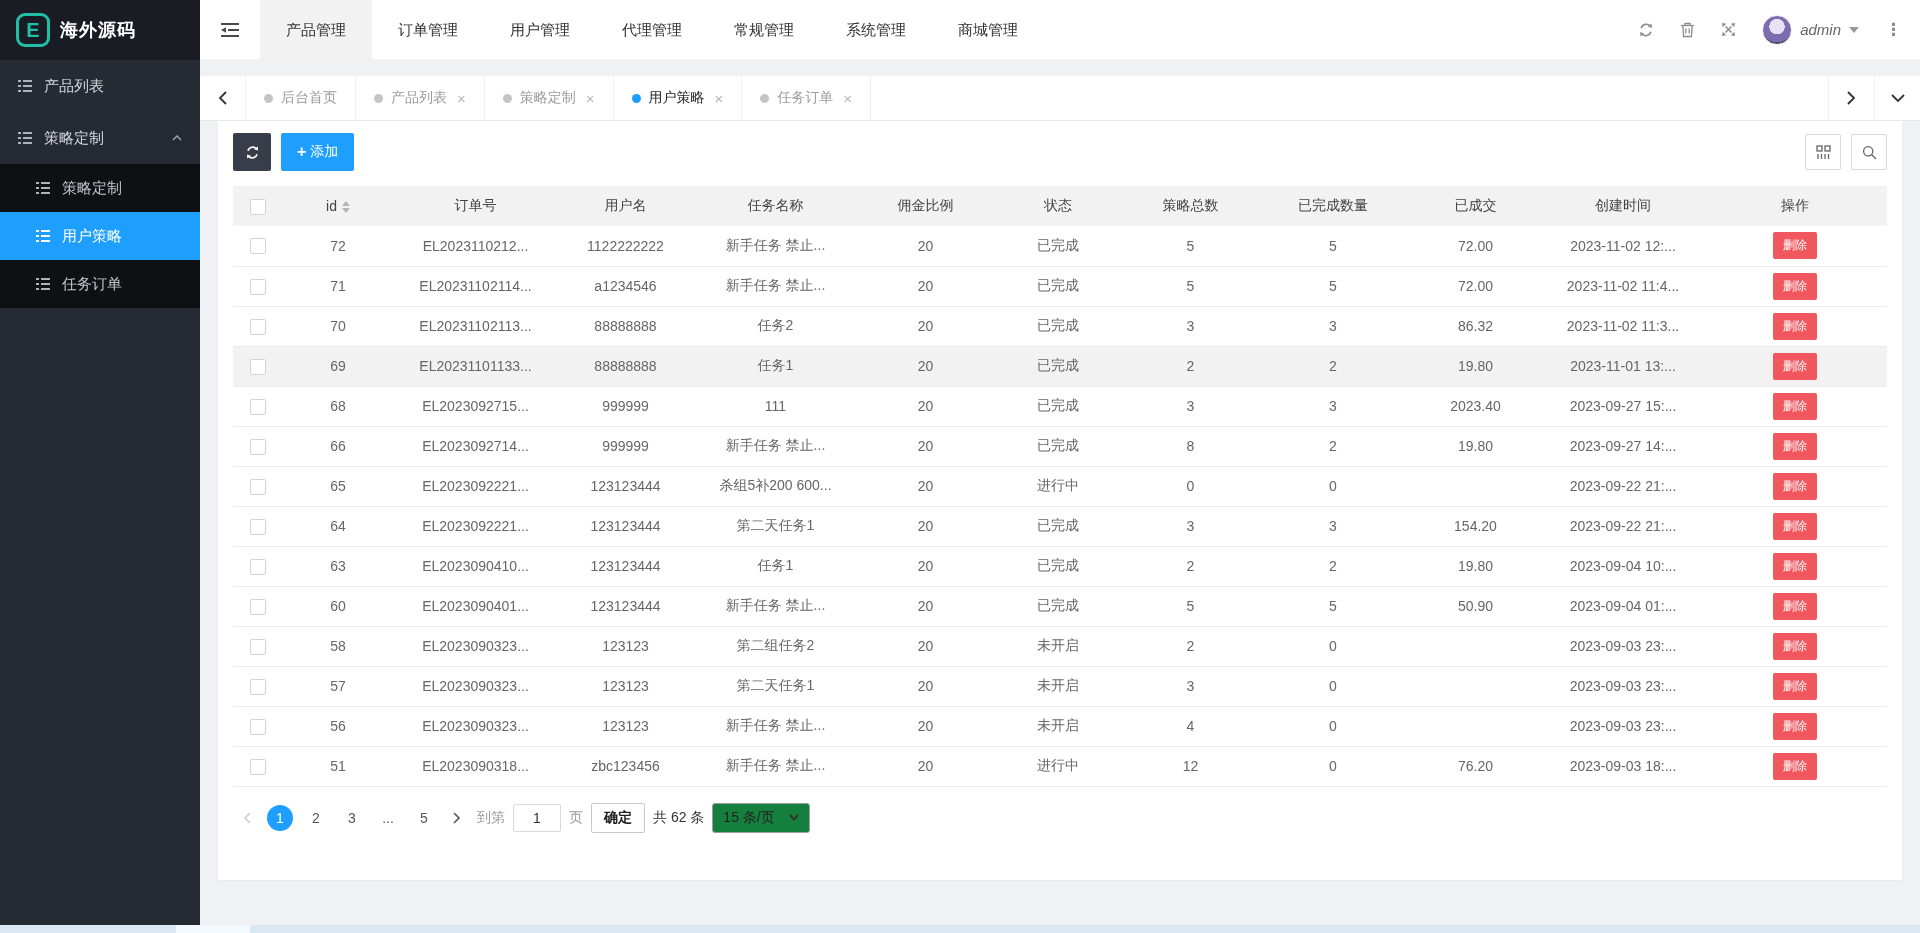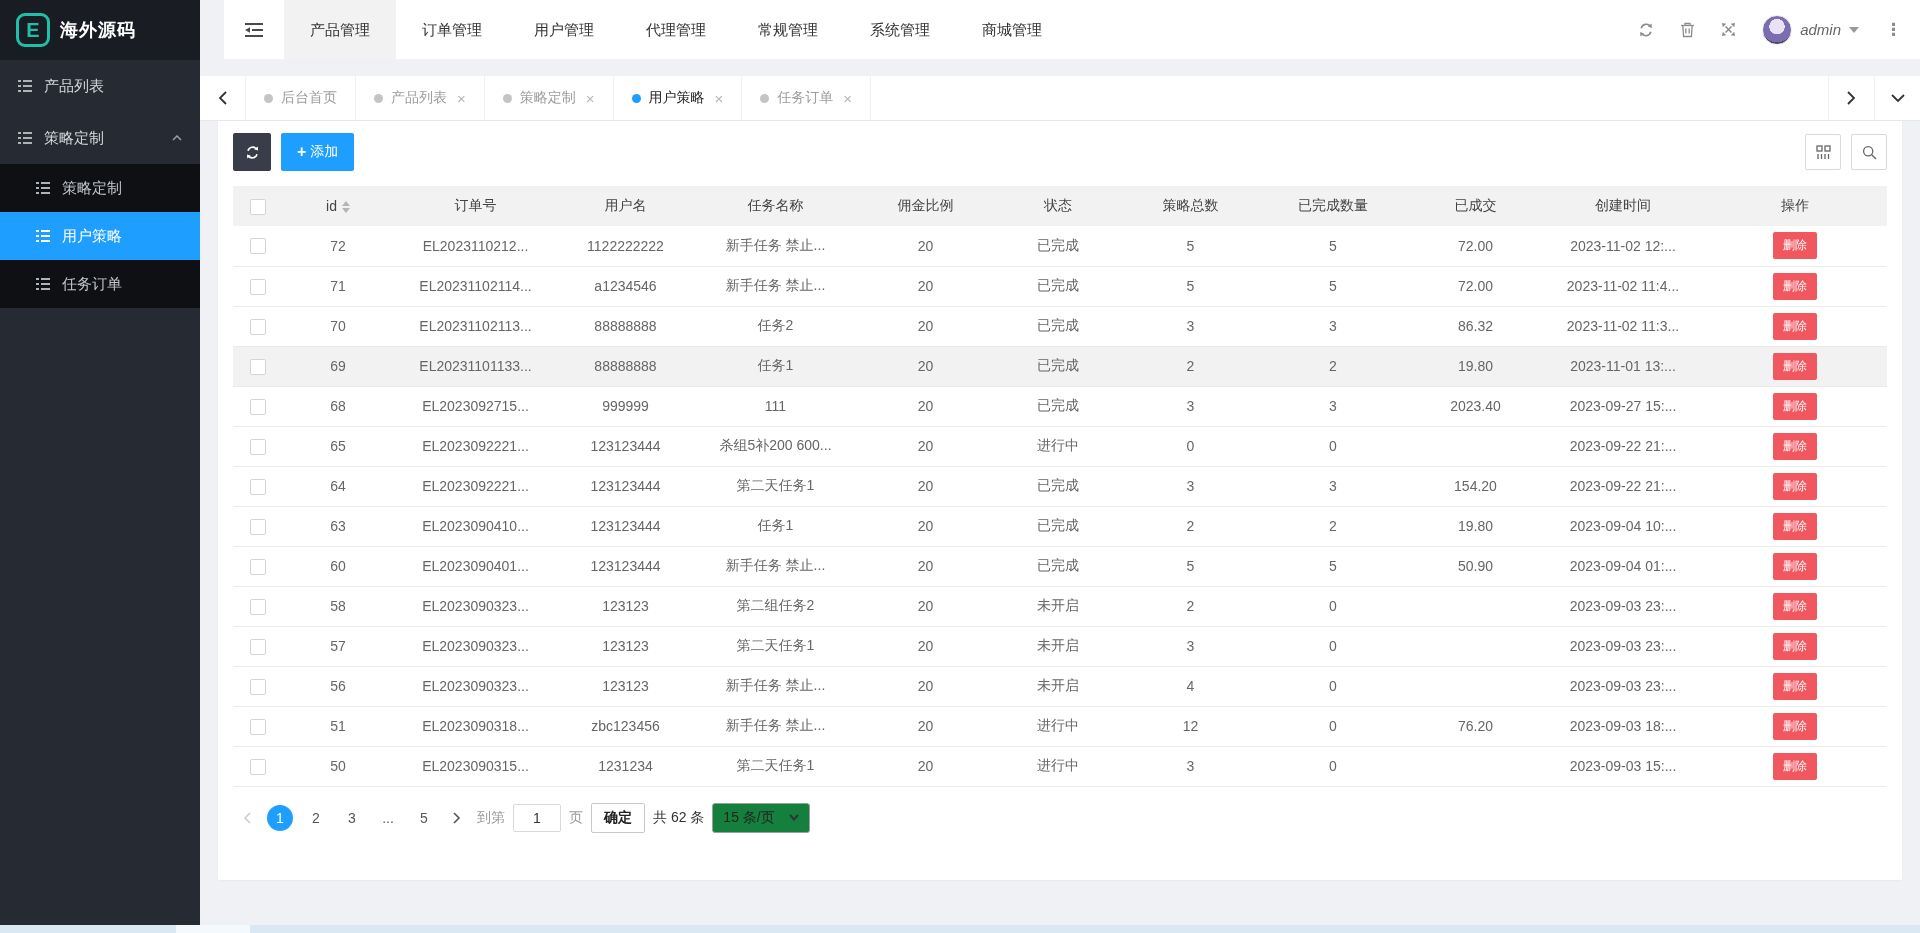--- a/index.html
+++ b/index.html
@@ -21,21 +21,21 @@
     color:#d4d7dc; font-size:15px; cursor:pointer; }
   .menu-item .licon { color:#aeb2b9; flex:0 0 auto; }
   .menu-item .arrow { margin-left:auto; color:#9aa0a8; }
   .submenu { background:#0e1014; }
   .submenu .menu-item { height:48px; padding-left:36px; color:#c2c6cc; }
   .submenu .menu-item.active { background:#1e9fff; color:#fff; }
   .submenu .menu-item.active .licon { color:#fff; }
 
   
   .header { position:absolute; left:200px; right:0; top:0; height:60px; background:#fff;
-    display:flex; align-items:center; border-bottom:1px solid #f3f3f3; z-index:4;margin-left:24px; }
+    display:flex; align-items:center; border-bottom:1px solid #f3f3f3; z-index:4; }
   .collapse-btn { width:60px; height:60px; display:flex; align-items:center; justify-content:center;
     color:#4a4a4a; cursor:pointer; }
   .nav { display:flex; height:60px; }
   .nav-item { height:60px; line-height:60px; padding:0 26px; font-size:15px; color:#333; cursor:pointer; }
   .nav-item.active { background:#f2f2f2; }
   .header-right { margin-left:auto; display:flex; align-items:center; gap:26px; padding-right:18px; }
   .hicon { color:#8c8c8c; cursor:pointer; }
   .user { display:flex; align-items:center; gap:8px; cursor:pointer; }
   .avatar { width:30px; height:30px; border-radius:50%;
     background:radial-gradient(circle at 50% 38%, #e9e2f4 0 34%, #7b6db0 35% 70%, #4c4368 71%);
@@ -456,20 +456,36 @@
             <td>已完成</td>
             <td>3</td>
             <td>3</td>
             <td>2023.40</td>
             <td>2023-09-27 15:...</td>
             <td>
               <button class="btn-del">删除</button>
             </td>
           </tr>
 
+          <tr>
+            <td><input type="checkbox" class="cb" style=""></td>
+            <td>66</td>
+            <td>EL2023092714...</td>
+            <td>999999</td>
+            <td>新手任务 禁止...</td>
+            <td>20</td>
+            <td>已完成</td>
+            <td>8</td>
+            <td>2</td>
+            <td>19.80</td>
+            <td>2023-09-27 14:...</td>
+            <td>
+              <button class="btn-del">删除</button>
+            </td>
+          </tr>
 
           <tr>
             <td><input type="checkbox" class="cb" style=""></td>
             <td>65</td>
             <td>EL2023092221...</td>
             <td>123123444</td>
             <td>杀组5补200 600...</td>
             <td>20</td>
             <td>进行中</td>
             <td>0</td>
@@ -593,36 +609,20 @@
             <td>进行中</td>
             <td>12</td>
             <td>0</td>
             <td>76.20</td>
             <td>2023-09-03 18:...</td>
             <td>
               <button class="btn-del">删除</button>
             </td>
           </tr>
 
-          <tr>
-            <td><input type="checkbox" class="cb" style=""></td>
-            <td>50</td>
-            <td>EL2023090315...</td>
-            <td>1231234</td>
-            <td>第二天任务1</td>
-            <td>20</td>
-            <td>进行中</td>
-            <td>3</td>
-            <td>0</td>
-            <td></td>
-            <td>2023-09-03 15:...</td>
-            <td>
-              <button class="btn-del">删除</button>
-            </td>
-          </tr>
         </tbody>
     </table>
 
     <div class="pager">
       <span class="pg-arrow disabled">
         <svg width="8" height="12" viewBox="0 0 8 12" fill="none" stroke="currentColor" stroke-width="1.6">
             <polyline points="7,1 2,6 7,11"></polyline>
           </svg>
       </span>
       <span class="pages">

